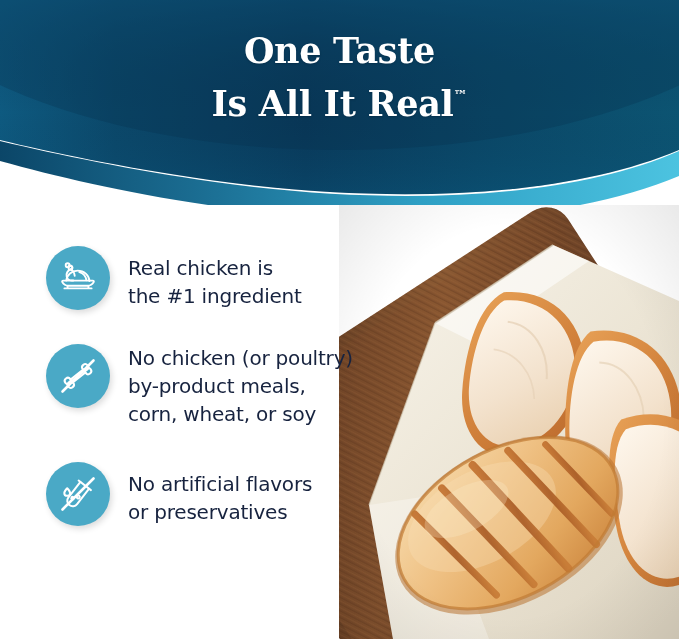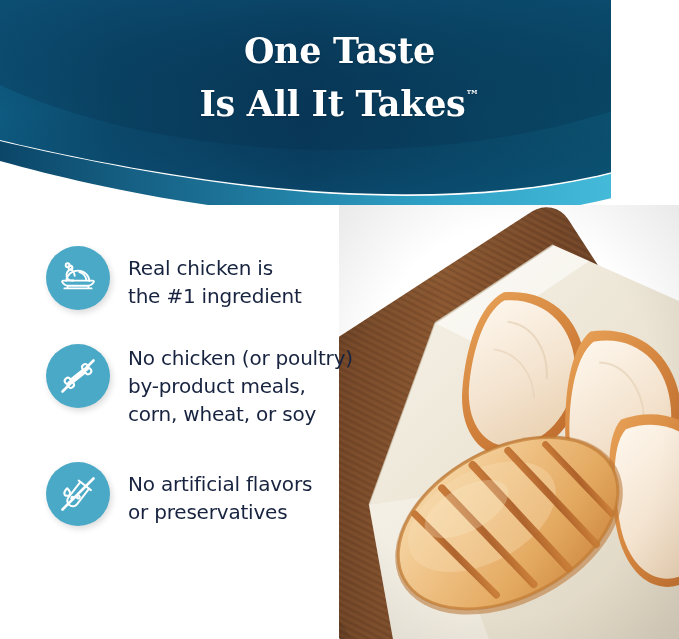--- a/index.html
+++ b/index.html
@@ -21,21 +21,21 @@
     height: 639px;
     background: #ffffff;
     overflow: hidden;
   }
 
   
   .banner {
     position: absolute;
     left: 0;
     top: 0;
-    width: 611px;
+    width: 679px;
     height: 205px;
     overflow: hidden;
   }
   .banner-svg {
     position: absolute;
     left: 0;
     top: 0;
     display: block;
   }
   .banner-title {
@@ -156,21 +156,21 @@
 
       <g clip-path="url(#bannerClip)">
         <rect x="0" y="0" width="679" height="205" fill="url(#bannerGrad)"></rect>
         <rect x="0" y="0" width="679" height="205" fill="url(#bannerGradV)"></rect>
         <ellipse cx="340" cy="-60" rx="470" ry="210" fill="#062f4c" opacity="0.28"></ellipse>
       </g>
     </svg>
 
     <div class="banner-title">
       <span class="banner-line">One Taste</span>
-      <span class="banner-line"><span>Is All It Takes</span><span class="tm">™</span></span>
+      <span class="banner-line"><span>Is All It Real</span><span class="tm">™</span></span>
     </div>
   </div>
 
   <div class="photo">
     <svg width="340" height="434" viewBox="0 0 340 434">
       <defs>
         <linearGradient id="boardG" x1="0" y1="0" x2="1" y2="1">
           <stop offset="0" stop-color="#5e3620"></stop>
           <stop offset="0.35" stop-color="#8a5630"></stop>
           <stop offset="0.6" stop-color="#6d402338"></stop>

